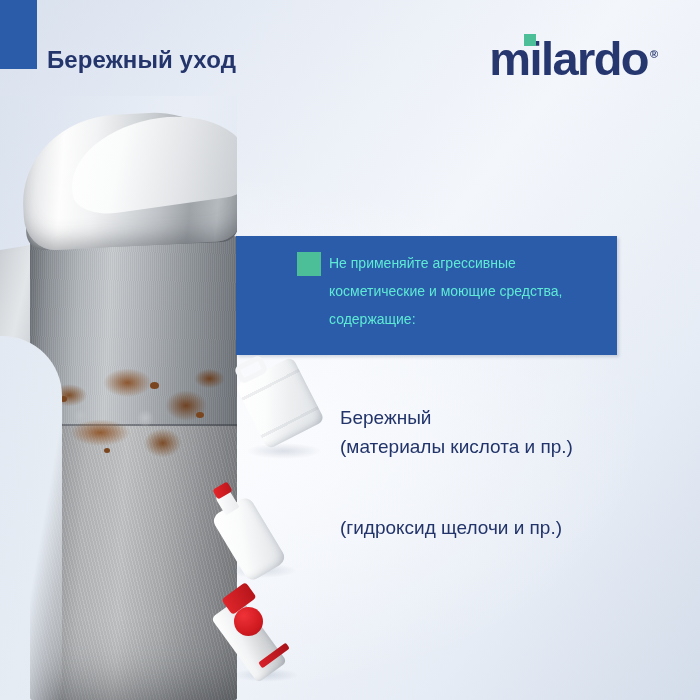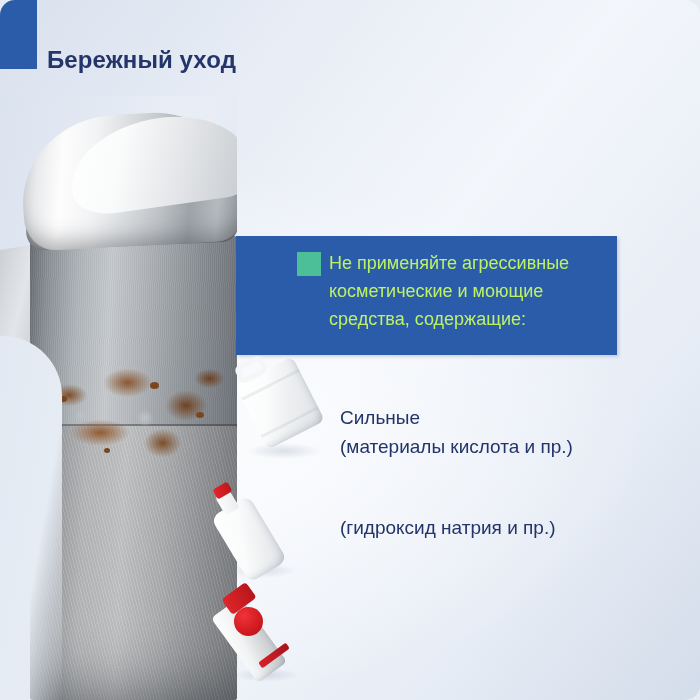--- a/index.html
+++ b/index.html
@@ -9,21 +9,20 @@
     background:#e7ecf4;
     overflow:hidden;
   }
   .slide {
     position:relative;
     width:700px; height:700px;
     overflow:hidden;
     background:
       radial-gradient(ellipse 700px 420px at 30% 62%, #fbfcfe 0%, rgba(251,252,254,0) 62%),
       linear-gradient(128deg, #d9e1ee 0%, #e9eef6 28%, #f3f6fb 50%, #e6ecf5 78%, #d3dcea 100%);
-    border-radius: 15px;
   }
 
   
   .hdr-accent {
     position:absolute; left:0; top:0;
     width:37px; height:69px;
     background:#2a5caa;
   }
   .hdr-title {
     position:absolute; left:47px; top:46px;
@@ -176,23 +175,23 @@
   .callout-bullet {
     position:absolute;
     left:61px; top:16px;
     width:24px; height:24px;
     background:#4cbf99;
   }
   .callout-text {
     position:absolute;
     left:93px; top:13px;
     width:272px;
-    font-size:18px;
+    font-size:14px;
     line-height:28px;
-    color:#bef264;
+    color:#5eead4;
     font-weight:400;
   }
 
   
   .item { position:absolute; }
   .item-text {
     position:absolute;
     color:#22346a;
     font-size:19px;
     line-height:29px;
@@ -315,48 +314,54 @@
     <div class="collar"></div>
     <div class="spout">
       <div class="spout-top"></div>
     </div>
     <div class="col-left-fade"></div>
   </div>
 
   <div class="hdr-accent"></div>
   <div class="hdr-title">Бережный уход</div>
 
+  <div class="logo">
+    <span class="logo-word">
+      <span class="logo-dot"></span>
+      <span>milardo</span><span class="logo-reg">®</span>
+    </span>
+  </div>
 
   <div class="callout">
     <div class="callout-bullet"></div>
     <div class="callout-text">Не применяйте агрессивные косметические и моющие средства, содержащие:</div>
   </div>
 
   <div class="item item-1">
     <div class="art" style="position:relative;width:96px;height:100px;">
       <div class="shadow-blob" style="left:6px;top:80px;width:76px;height:16px;"></div>
       <div class="can"></div>
       <div class="can-band"></div>
       <div class="can-handle"></div>
     </div>
     <div class="item-text">
-      <span>Сильные</span>
+      <span>Бережный</span>
       <span class="item-line2">(материалы кислота и пр.)</span>
     </div>
   </div>
 
   <div class="item item-2">
     <div class="art" style="position:relative;width:96px;height:100px;">
       <div class="shadow-blob" style="left:4px;top:76px;width:72px;height:15px;"></div>
       <div class="bottle"></div>
       <div class="bottle-neck"></div>
       <div class="bottle-cap"></div>
     </div>
     <div class="item-text">
-      <span class="item-line2">(гидроксид натрия и пр.)</span>
+      <span class="item-line2">(гидроксид щелочи и пр.)</span>
     </div>
   </div>
 
   <div class="item item-3">
     <div class="art" style="position:relative;width:96px;height:100px;">
       <div class="shadow-blob" style="left:10px;top:80px;width:66px;height:14px;"></div>
       <div class="tube"></div>
       <div class="tube-cap"></div>
       <div class="tube-dot"></div>
       <div class="tube-crimp"></div>

